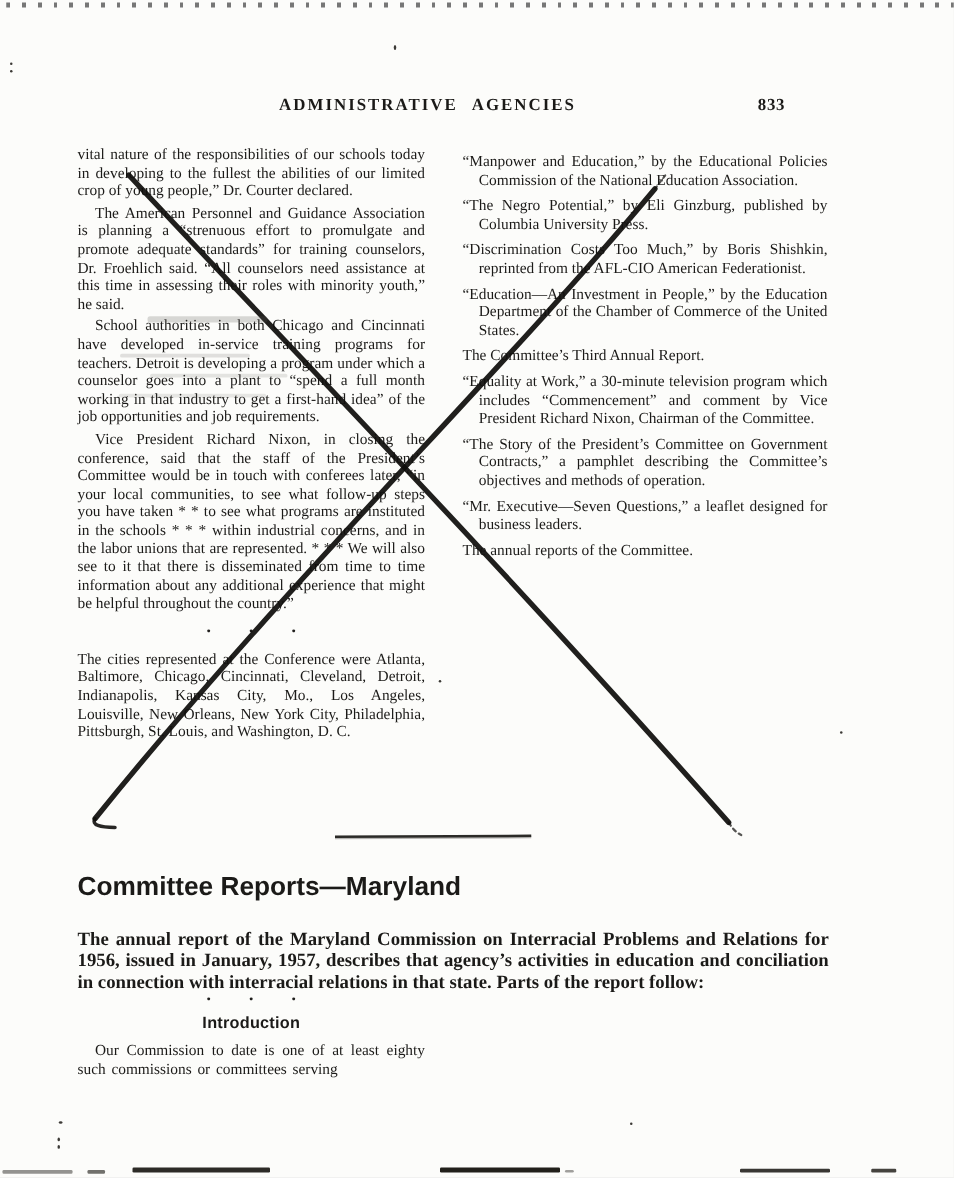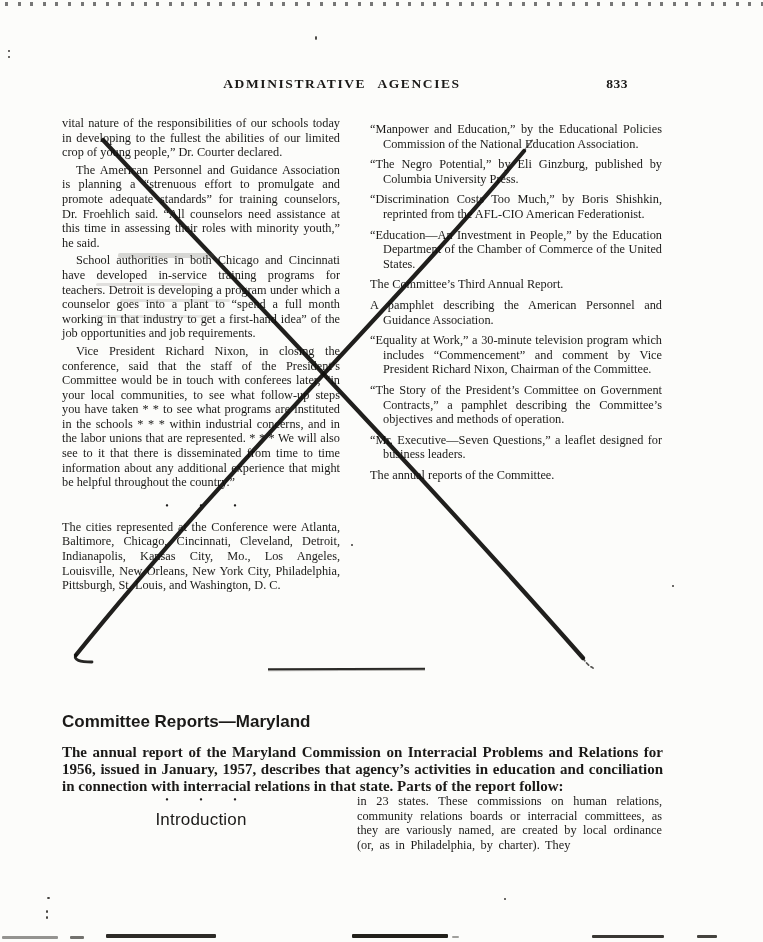--- a/index.html
+++ b/index.html
@@ -22,26 +22,26 @@
   .hang{padding-left:26px;text-indent:-13px;margin-top:6px;}
   .flush{margin-top:7px;}
   .stars{text-align:center;font-size:10px;letter-spacing:14px;padding-left:14px;
         margin-top:10px;color:#201f1d;}
   .cities{margin-top:9px;}
   
   .divider{position:absolute;top:668px;left:268px;width:157px;height:2px;background:#2b2a27;
         transform:rotate(-.25deg);box-shadow:0 1px 0 rgba(45,44,40,.35);}
   .section-head{position:absolute;top:693px;left:62px;font-family:"Liberation Sans", sans-serif;font-weight:700;}
   .h1{font-size:19px;letter-spacing:.2px;}
-  .h2{font-size:17px;margin-top:19px;}
+  .h2{font-size:21px;margin-top:5px;}
   .lede{position:absolute;top:744px;left:62px;width:601px;font-weight:700;
         font-size:15px;line-height:17.2px;text-align:justify;}
   .cols-bottom{position:absolute;top:792px;left:62px;width:600px;display:flex;}
   .cols-bottom .stars{margin-top:2px;}
-  .h3{font-family:"Liberation Sans", sans-serif;font-weight:400;font-size:17px;
+  .h3{font-family:"Liberation Sans", sans-serif;font-weight:700;font-size:13px;
         text-align:center;margin-top:5px;letter-spacing:.2px;}
   .intro-p{margin-top:8px;word-spacing:1.5px;}
   .bot-r{margin-top:2px;word-spacing:2.5px;}
   
   .crossout{position:absolute;left:0;top:0;width:763px;height:942px;pointer-events:none;}
   
   .smudge{position:absolute;background:#16140f;border-radius:1px;}
   .speck{position:absolute;background:#3c3a36;border-radius:50%;}
   .ghost{position:absolute;background:#5a5852;opacity:.22;filter:blur(.6px);border-radius:2px;}
 </style>
@@ -65,43 +65,40 @@
       <p class="indent">Vice President Richard Nixon, in closing the conference, said that the staff of the President’s Committee would be in touch with conferees later, “in your local communities, to see what follow-up steps you have taken * * to see what programs are instituted in the schools * * * within industrial concerns, and in the labor unions that are represented. * * * We will also see to it that there is disseminated from time to time information about any additional experience that might be helpful throughout the country.”</p>
       <div class="stars">• • •</div>
       <p class="cities">The cities represented at the Conference were Atlanta, Baltimore, Chicago, Cincinnati, Cleveland, Detroit, Indianapolis, Kansas City, Mo., Los Angeles, Louisville, New Orleans, New York City, Philadelphia, Pittsburgh, St. Louis, and Washington, D. C.</p>
     </div>
     <div class="col-r">
       <p class="hang">“Manpower and Education,” by the Educational Policies Commission of the National Education Association.</p>
       <p class="hang">“The Negro Potential,” by Eli Ginzburg, published by Columbia University Press.</p>
       <p class="hang">“Discrimination Costs Too Much,” by Boris Shishkin, reprinted from the AFL-CIO American Federationist.</p>
       <p class="hang">“Education—An Investment in People,” by the Education Department of the Chamber of Commerce of the United States.</p>
       <p class="hang">The Committee’s Third Annual Report.</p>
-      <p class="hang">A pamphlet describing the American Personnel and Guidance Association.</p>
       <p class="hang">“Equality at Work,” a 30-minute television program which includes “Commencement” and comment by Vice President Richard Nixon, Chairman of the Committee.</p>
       <p class="hang">“The Story of the President’s Committee on Government Contracts,” a pamphlet describing the Committee’s objectives and methods of operation.</p>
       <p class="hang">“Mr. Executive—Seven Questions,” a leaflet designed for business leaders.</p>
       <p class="hang">The annual reports of the Committee.</p>
     </div>
   </div>
 
   <div class="divider"></div>
 
   <div class="section-head">
     <div class="h2">Committee Reports—Maryland</div>
   </div>
 
   <p class="lede">The annual report of the Maryland Commission on Interracial Problems and Relations for 1956, issued in January, 1957, describes that agency’s activities in education and conciliation in connection with interracial relations in that state. Parts of the report follow:</p>
 
   <div class="cols-bottom">
     <div class="col-l">
       <div class="stars">• • •</div>
       <div class="h3">Introduction</div>
-    </div>
-    <div class="col-r">
-      <p class="bot-r">in 23 states. These commissions on human relations, community relations boards or interracial committees, as they are variously named, are created by local ordinance (or, as in Philadelphia, by charter). They</p>
+      <p class="indent intro-p">Our Commission to date is one of at least eighty such commissions or committees serving</p>
     </div>
   </div>
 
   <svg class="crossout" viewBox="0 0 763 942">
     <path d="M103,140 C210,255 395,445 583,658" fill="none" stroke="#0f0e0c" stroke-width="4.2" stroke-linecap="round" opacity="0.93"></path>
     <path d="M583,658 c3,5 6,8 10,10" fill="none" stroke="#0f0e0c" stroke-width="1.8" stroke-linecap="round" stroke-dasharray="3 3" opacity="0.7"></path>
     <path d="M76,655 C225,470 400,300 524,151" fill="none" stroke="#0f0e0c" stroke-width="4.2" stroke-linecap="round" opacity="0.93"></path>
     <path d="M524,151 l10,-13" fill="none" stroke="#0f0e0c" stroke-width="1.6" stroke-linecap="round" stroke-dasharray="2.5 3" opacity="0.7"></path>
     <path d="M76,655 c-3,5 4,7 16,7" fill="none" stroke="#0f0e0c" stroke-width="2.8" stroke-linecap="round" opacity="0.9"></path>
   </svg>

